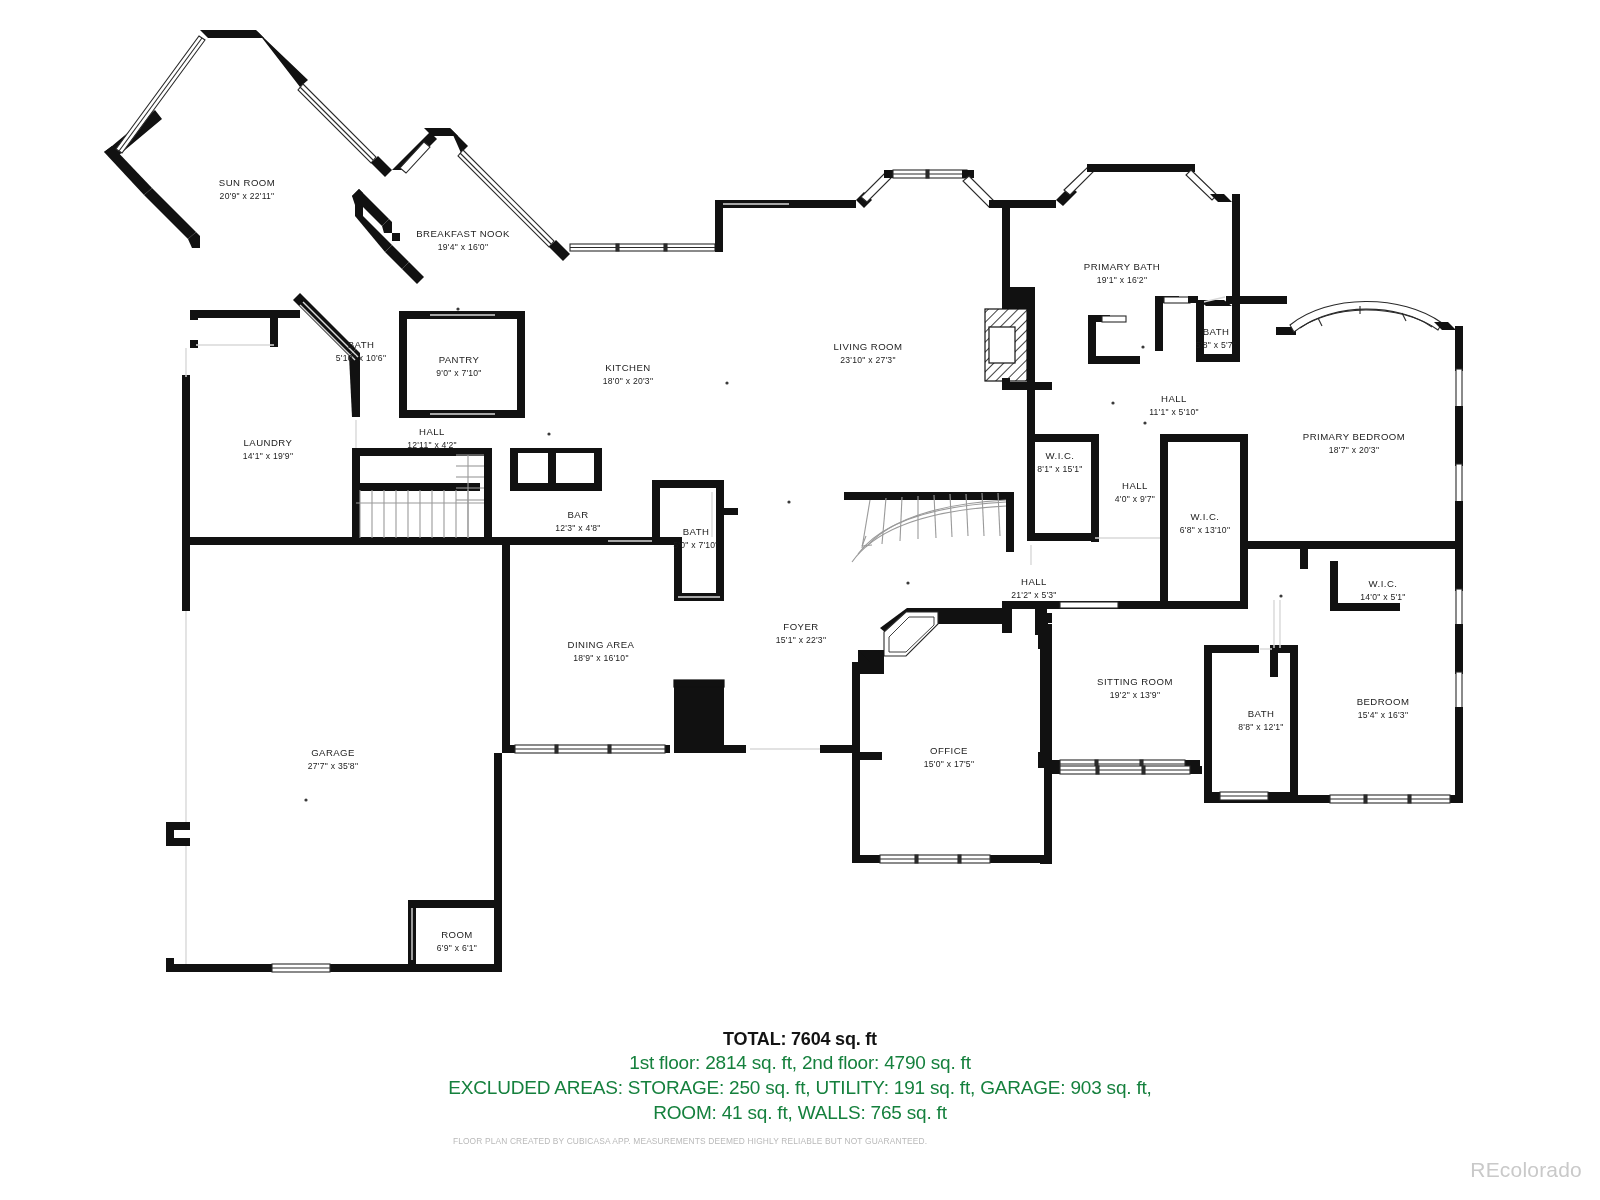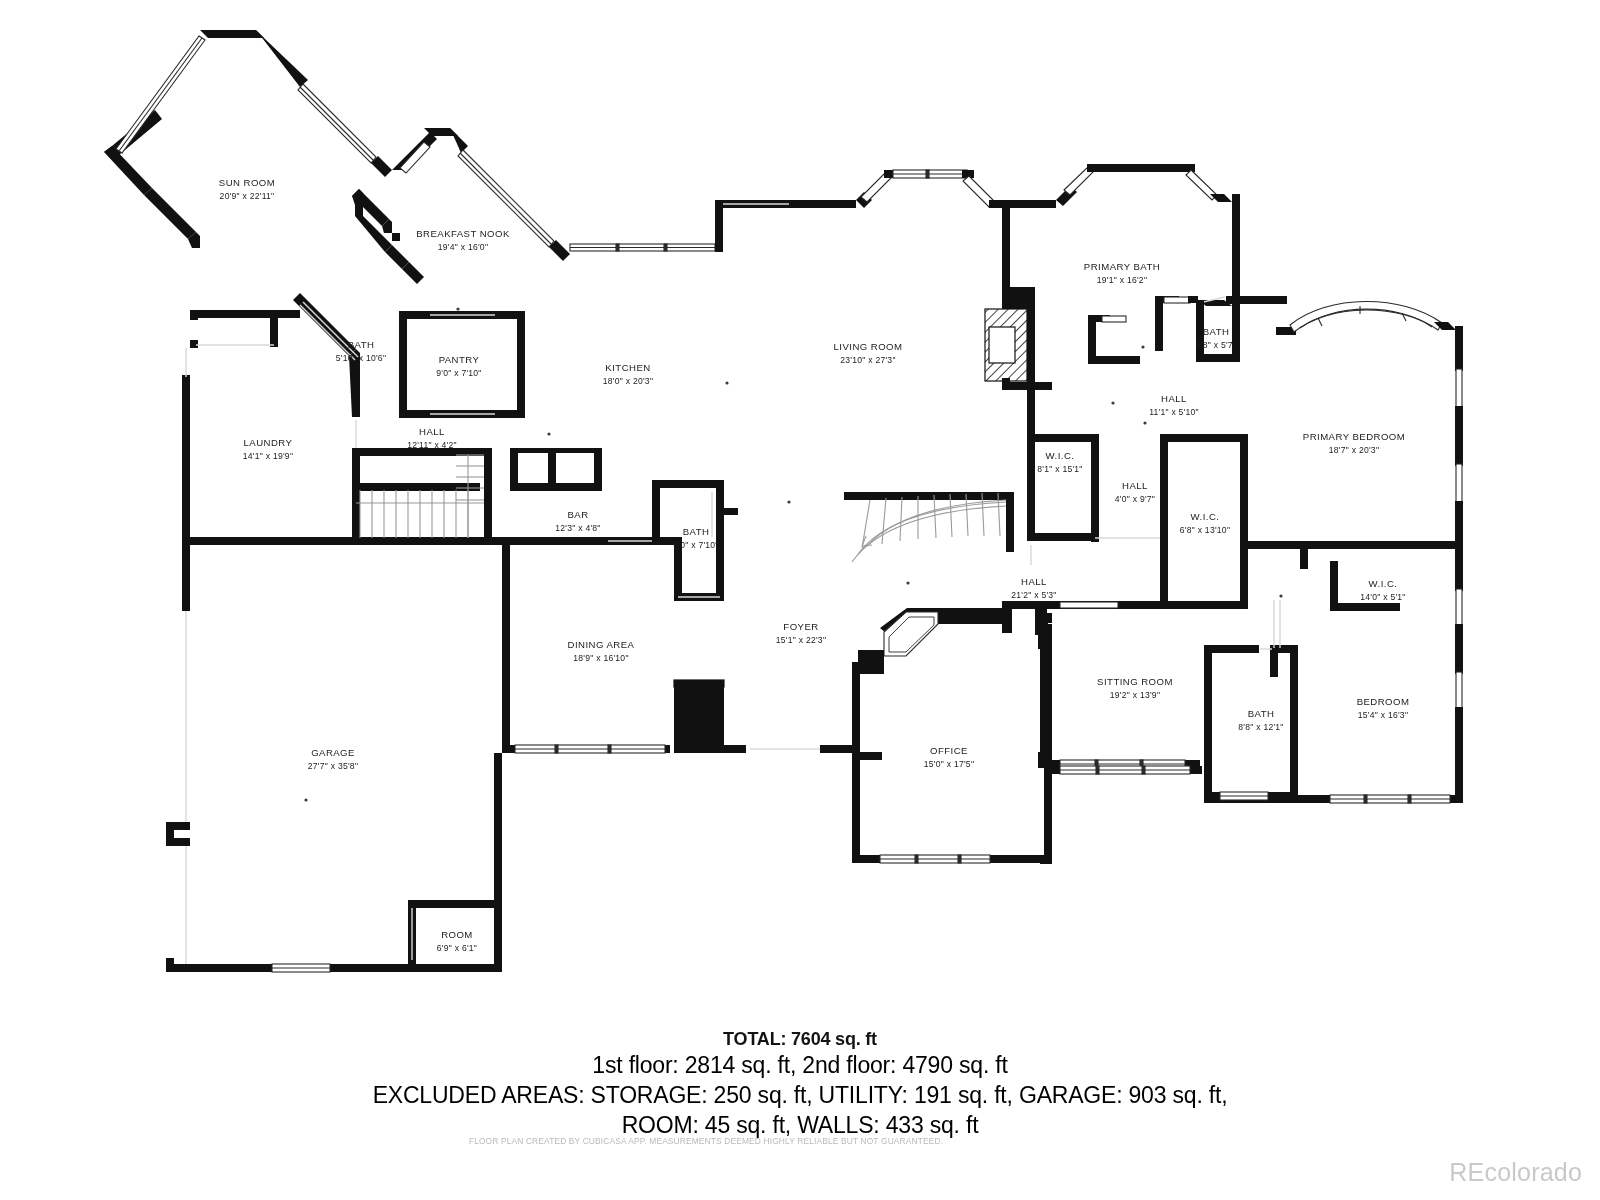--- a/index.html
+++ b/index.html
@@ -53,40 +53,39 @@
     text-align: center;
     line-height: 1.30;
   }
   #summary .total {
     font-size: 18px;
     font-weight: bold;
     letter-spacing: -0.2px;
     color: #131313;
   }
   #summary .line {
-    font-size: 23px;
+    font-size: 19px;
     letter-spacing: -0.2px;
-    color: #000000;
+    color: #15803d;
   }
   #credit {
     position: absolute;
     left: 0;
     top: 1136px;
     width: 1380px;
     text-align: center;
     font-size: 8.4px;
     letter-spacing: 0.15px;
     color: #b9b9b9;
-    padding-left: 16px;
   }
   #brand {
     position: absolute;
     right: 18px;
     top: 1158px;
-    font-size: 25px;
+    font-size: 21px;
     color: #c9c9c9;
     letter-spacing: 0.2px;
     font-family: "Liberation Sans", sans-serif;
   }
 </style>
 </head>
 <body>
 
 <div id="plan-wrap">
   <svg id="plan-svg" viewBox="0 0 1600 1010" xmlns="http://www.w3.org/2000/svg">
@@ -629,17 +628,17 @@
           <text class="rdim" x="457" y="951">6'9" x 6'1"</text>
         </g>
       </g>
   </svg>
 </div>
 
 <div id="summary">
   <div class="total">TOTAL: 7604 sq. ft</div>
   <div class="line">1st floor: 2814 sq. ft, 2nd floor: 4790 sq. ft</div>
   <div class="line">EXCLUDED AREAS: STORAGE: 250 sq. ft, UTILITY: 191 sq. ft, GARAGE: 903 sq. ft,</div>
-  <div class="line">ROOM: 45 sq. ft, WALLS: 433 sq. ft</div>
+  <div class="line">ROOM: 41 sq. ft, WALLS: 765 sq. ft</div>
 </div>
 
 <div id="credit">FLOOR PLAN CREATED BY CUBICASA APP. MEASUREMENTS DEEMED HIGHLY RELIABLE BUT NOT GUARANTEED.</div>
 <div id="brand">REcolorado</div>
 
 </body></html>

